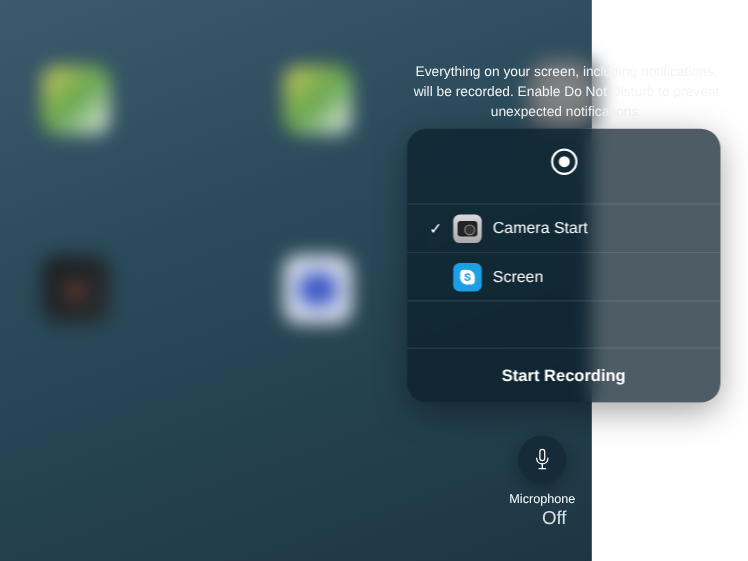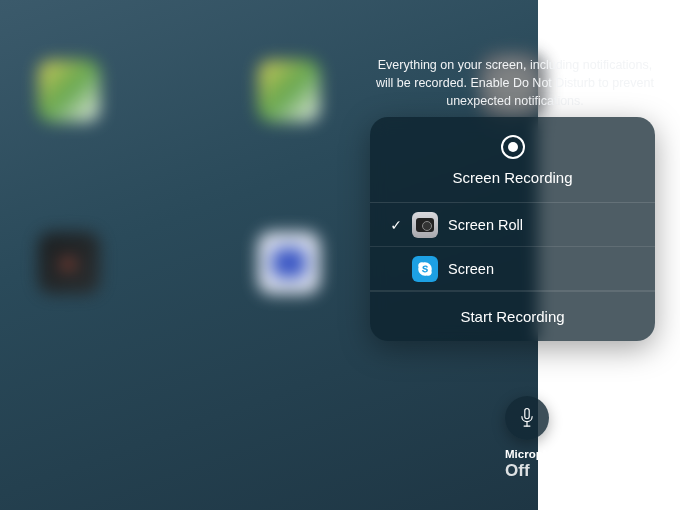--- a/index.html
+++ b/index.html
@@ -57,28 +57,28 @@
   .dest-label { font-size: 14.5px; font-weight: 400; }
   .icon-camera { background: linear-gradient(#d9d9dd,#a8a8ad); position:relative; }
   .icon-camera::before{content:"";position:absolute;left:4px;top:6px;width:18px;height:14px;background:#222;border-radius:3px;}
   .icon-camera::after{content:"";position:absolute;left:10px;top:9px;width:8px;height:8px;border:1.5px solid #888;border-radius:50%;background:#333;}
   .icon-skype { background:#1da0e3; }
   .icon-skype svg { width:18px; height:18px; }
   .icon-skype .s { fill:#fff; }
 
   .start-row {
     height: 50px; display:flex; align-items:center; justify-content:center;
-    font-size: 15px; font-weight: 400;
+    font-size: 15px; font-weight: 700;
     border-top: 1px solid rgba(255,255,255,0.10);
+    margin-top: 42px;
   }
 
   .mic-wrap {
-    position: absolute; left: 505px; top: 396px; width: 52px; text-align:left;
+    position: absolute; left: 463px; top: 396px; width: 52px; text-align:right;
     color:#fff;
-    font-weight:bold;
   }
   .mic-btn {
     width: 44px; height: 44px; border-radius: 50%;
     background: rgba(18, 40, 52, 0.82);
     display: inline-flex; align-items:center; justify-content:center;
     box-shadow: 0 4px 14px rgba(0,0,0,0.3);
   }
   .mic-btn svg { width: 18px; height: 22px; fill: none; stroke:#fff; stroke-width:1.6; stroke-linecap:round; stroke-linejoin:round; }
   .mic-label { font-size: 11.5px; margin-top: 7px; line-height:1.25; }
   .mic-state { font-size: 17px; opacity: 0.85; }
@@ -92,27 +92,26 @@
   <div class="bg-icon bg-maps2"></div>
   <div class="bg-icon bg-blob"></div>
   <div class="bg-icon bg-dark"></div>
   <div class="bg-icon bg-white"></div>
 
   <div class="info-text">Everything on your screen, including notifications, will be recorded. Enable Do Not Disturb to prevent unexpected notifications.</div>
 
   <div class="panel">
     <div class="panel-head">
       <div class="rec-bullseye"></div>
-      <div class="panel-title">Screen Recording</div>
     </div>
 
     <div class="dest-row">
       <span class="dest-check">✓</span>
       <span class="dest-icon icon-camera"></span>
-      <span class="dest-label">Screen Roll</span>
+      <span class="dest-label">Camera Start</span>
     </div>
 
     <div class="dest-row">
       <span class="dest-check"></span>
       <span class="dest-icon icon-skype">
         <svg viewBox="0 0 24 24">
             <path class="s" d="M12 3c4.9 0 9 4 9 9 0 .9-.1 1.7-.4 2.5.3.6.4 1.2.4 1.9 0 2.5-2 4.6-4.6 4.6-.7 0-1.3-.1-1.9-.4-.8.3-1.6.4-2.5.4-4.9 0-9-4-9-9 0-.9.1-1.7.4-2.5C3.1 9 3 8.3 3 7.6 3 5.1 5 3 7.6 3c.7 0 1.3.1 1.9.4C10.3 3.1 11.1 3 12 3zm.3 4.3c-1.9 0-3.7.9-3.7 2.7 0 1.5 1.1 2.2 3 2.6 1.8.4 2.2.7 2.2 1.3 0 .6-.7 1-1.7 1-1.4 0-2-.7-2.3-1.6l-1.9.4c.3 1.8 1.9 2.9 4.1 2.9 2.2 0 3.9-1 3.9-2.9 0-1.7-1.3-2.3-3.2-2.7-1.6-.3-2-.6-2-1.2 0-.5.6-.9 1.5-.9 1.1 0 1.7.5 1.9 1.3l1.9-.4c-.4-1.6-1.8-2.5-3.7-2.5z"></path>
           </svg>
       </span>
       <span class="dest-label">Screen</span>

